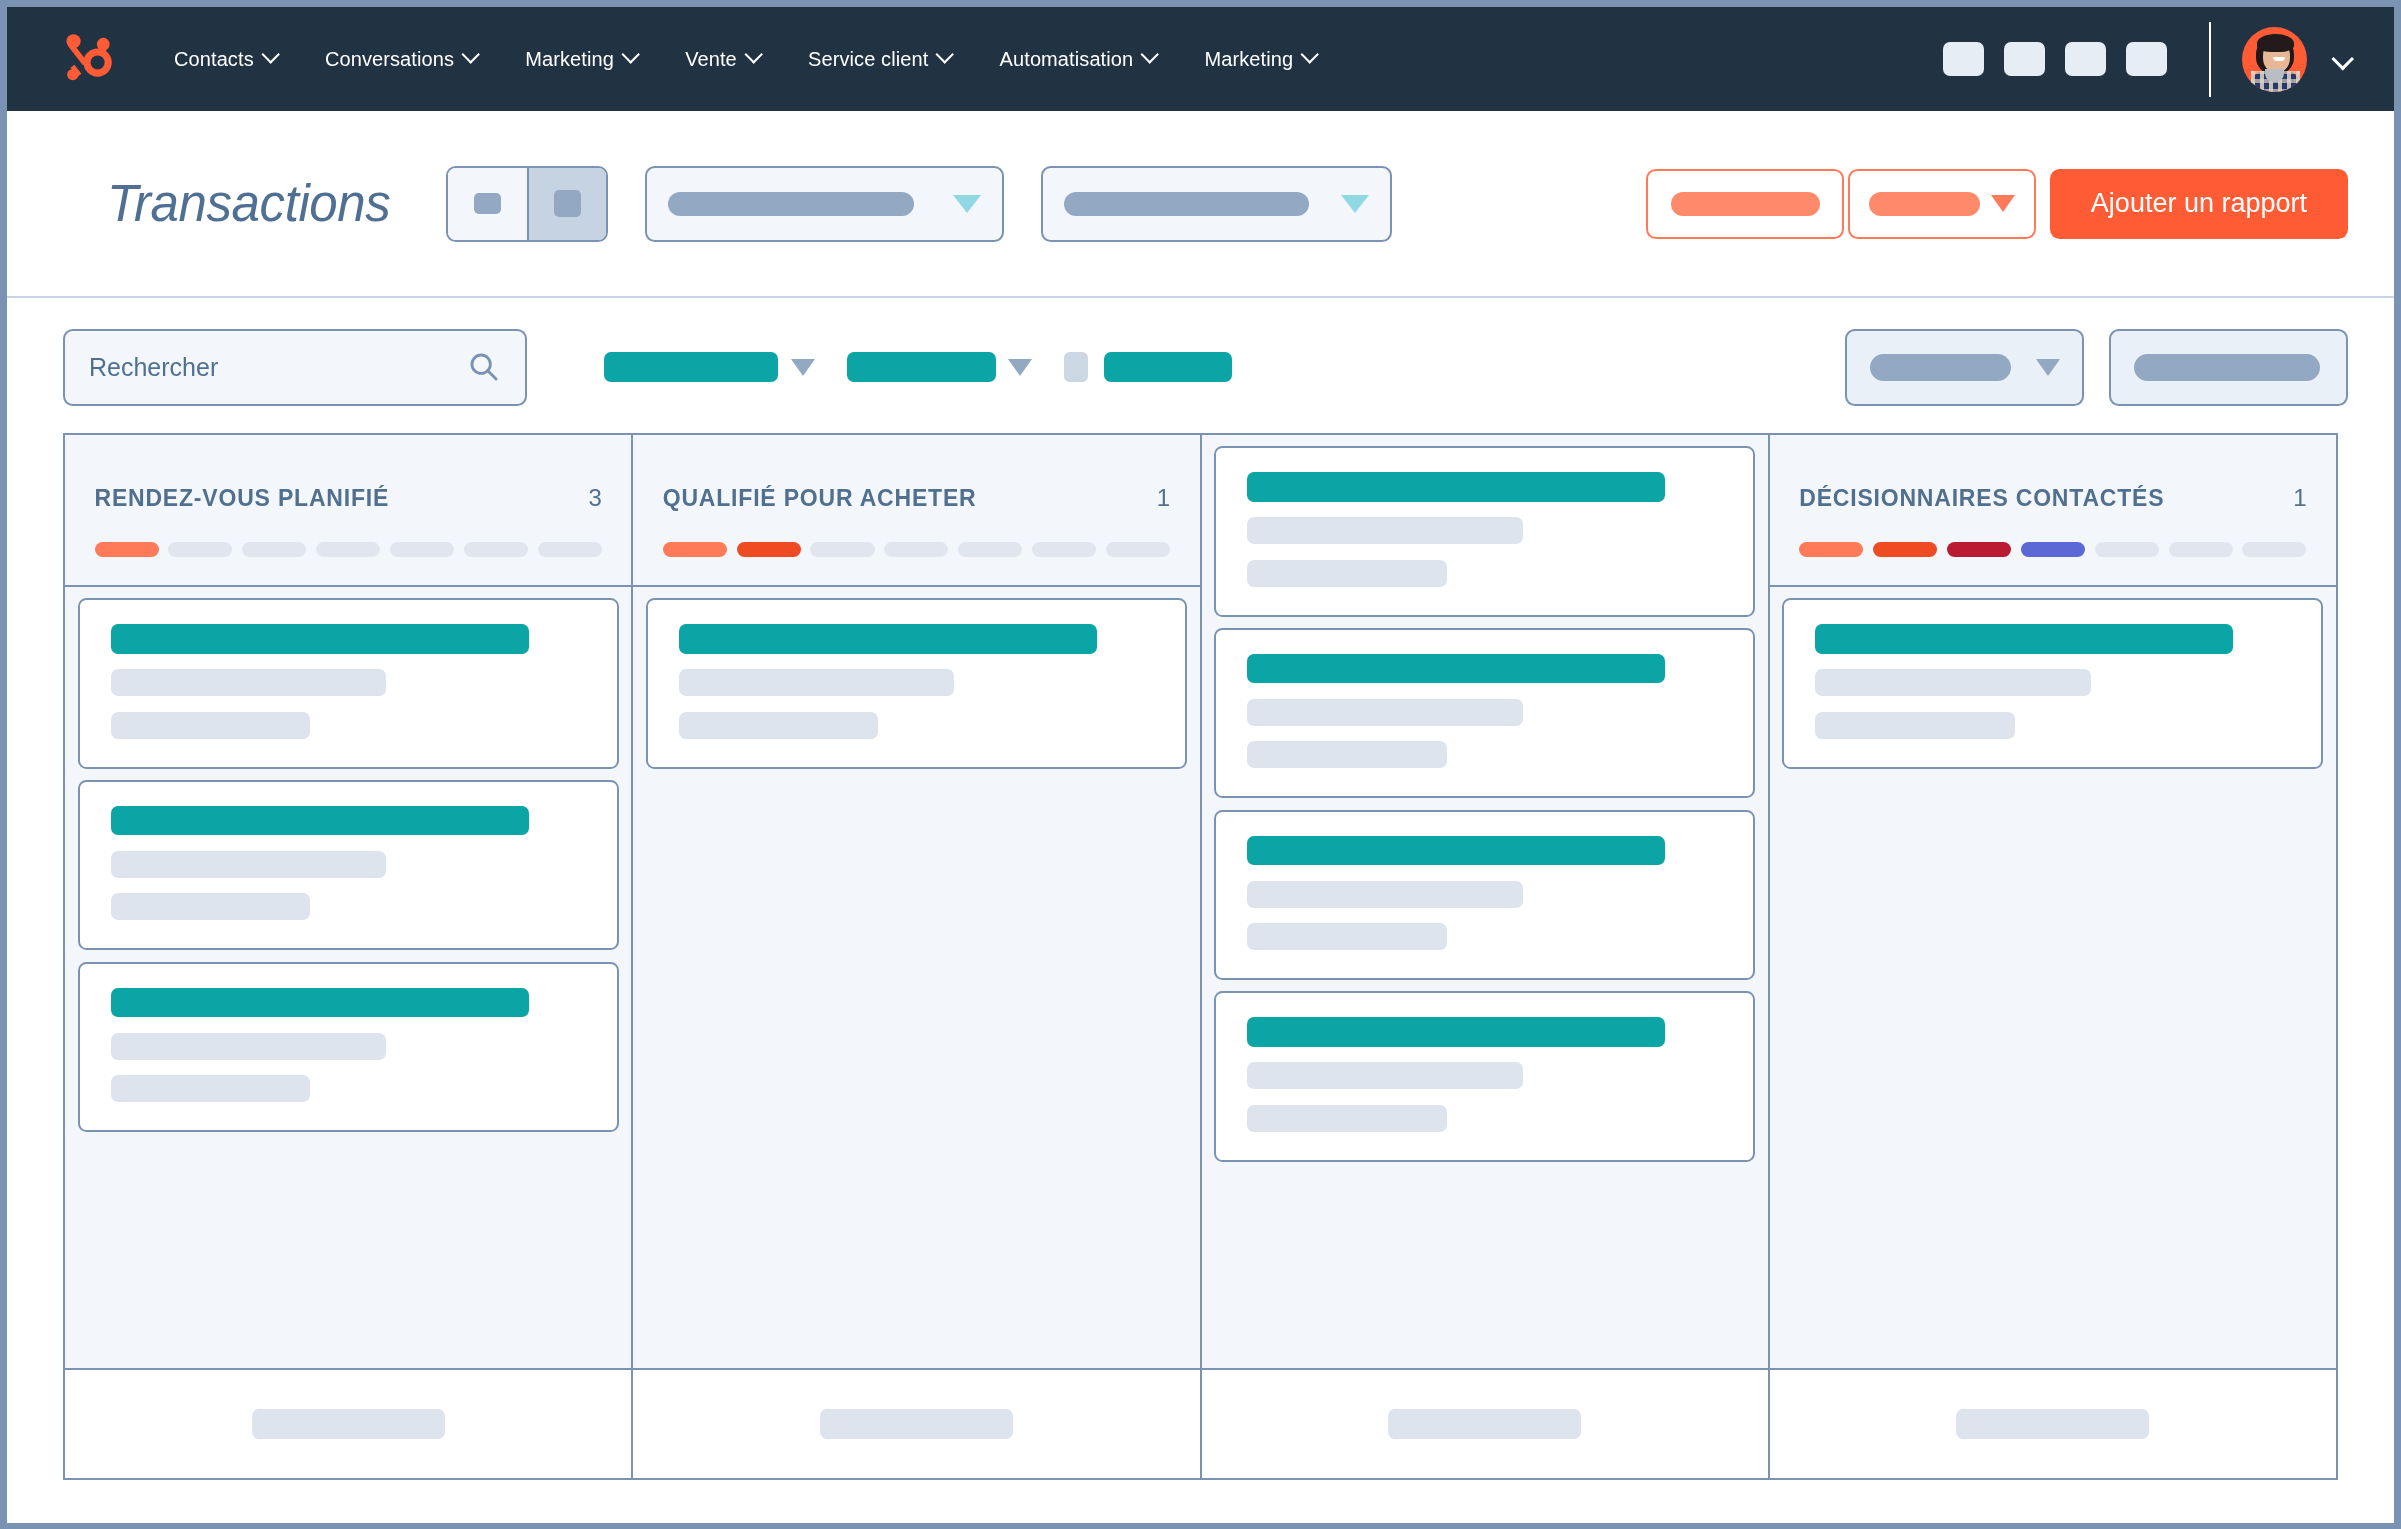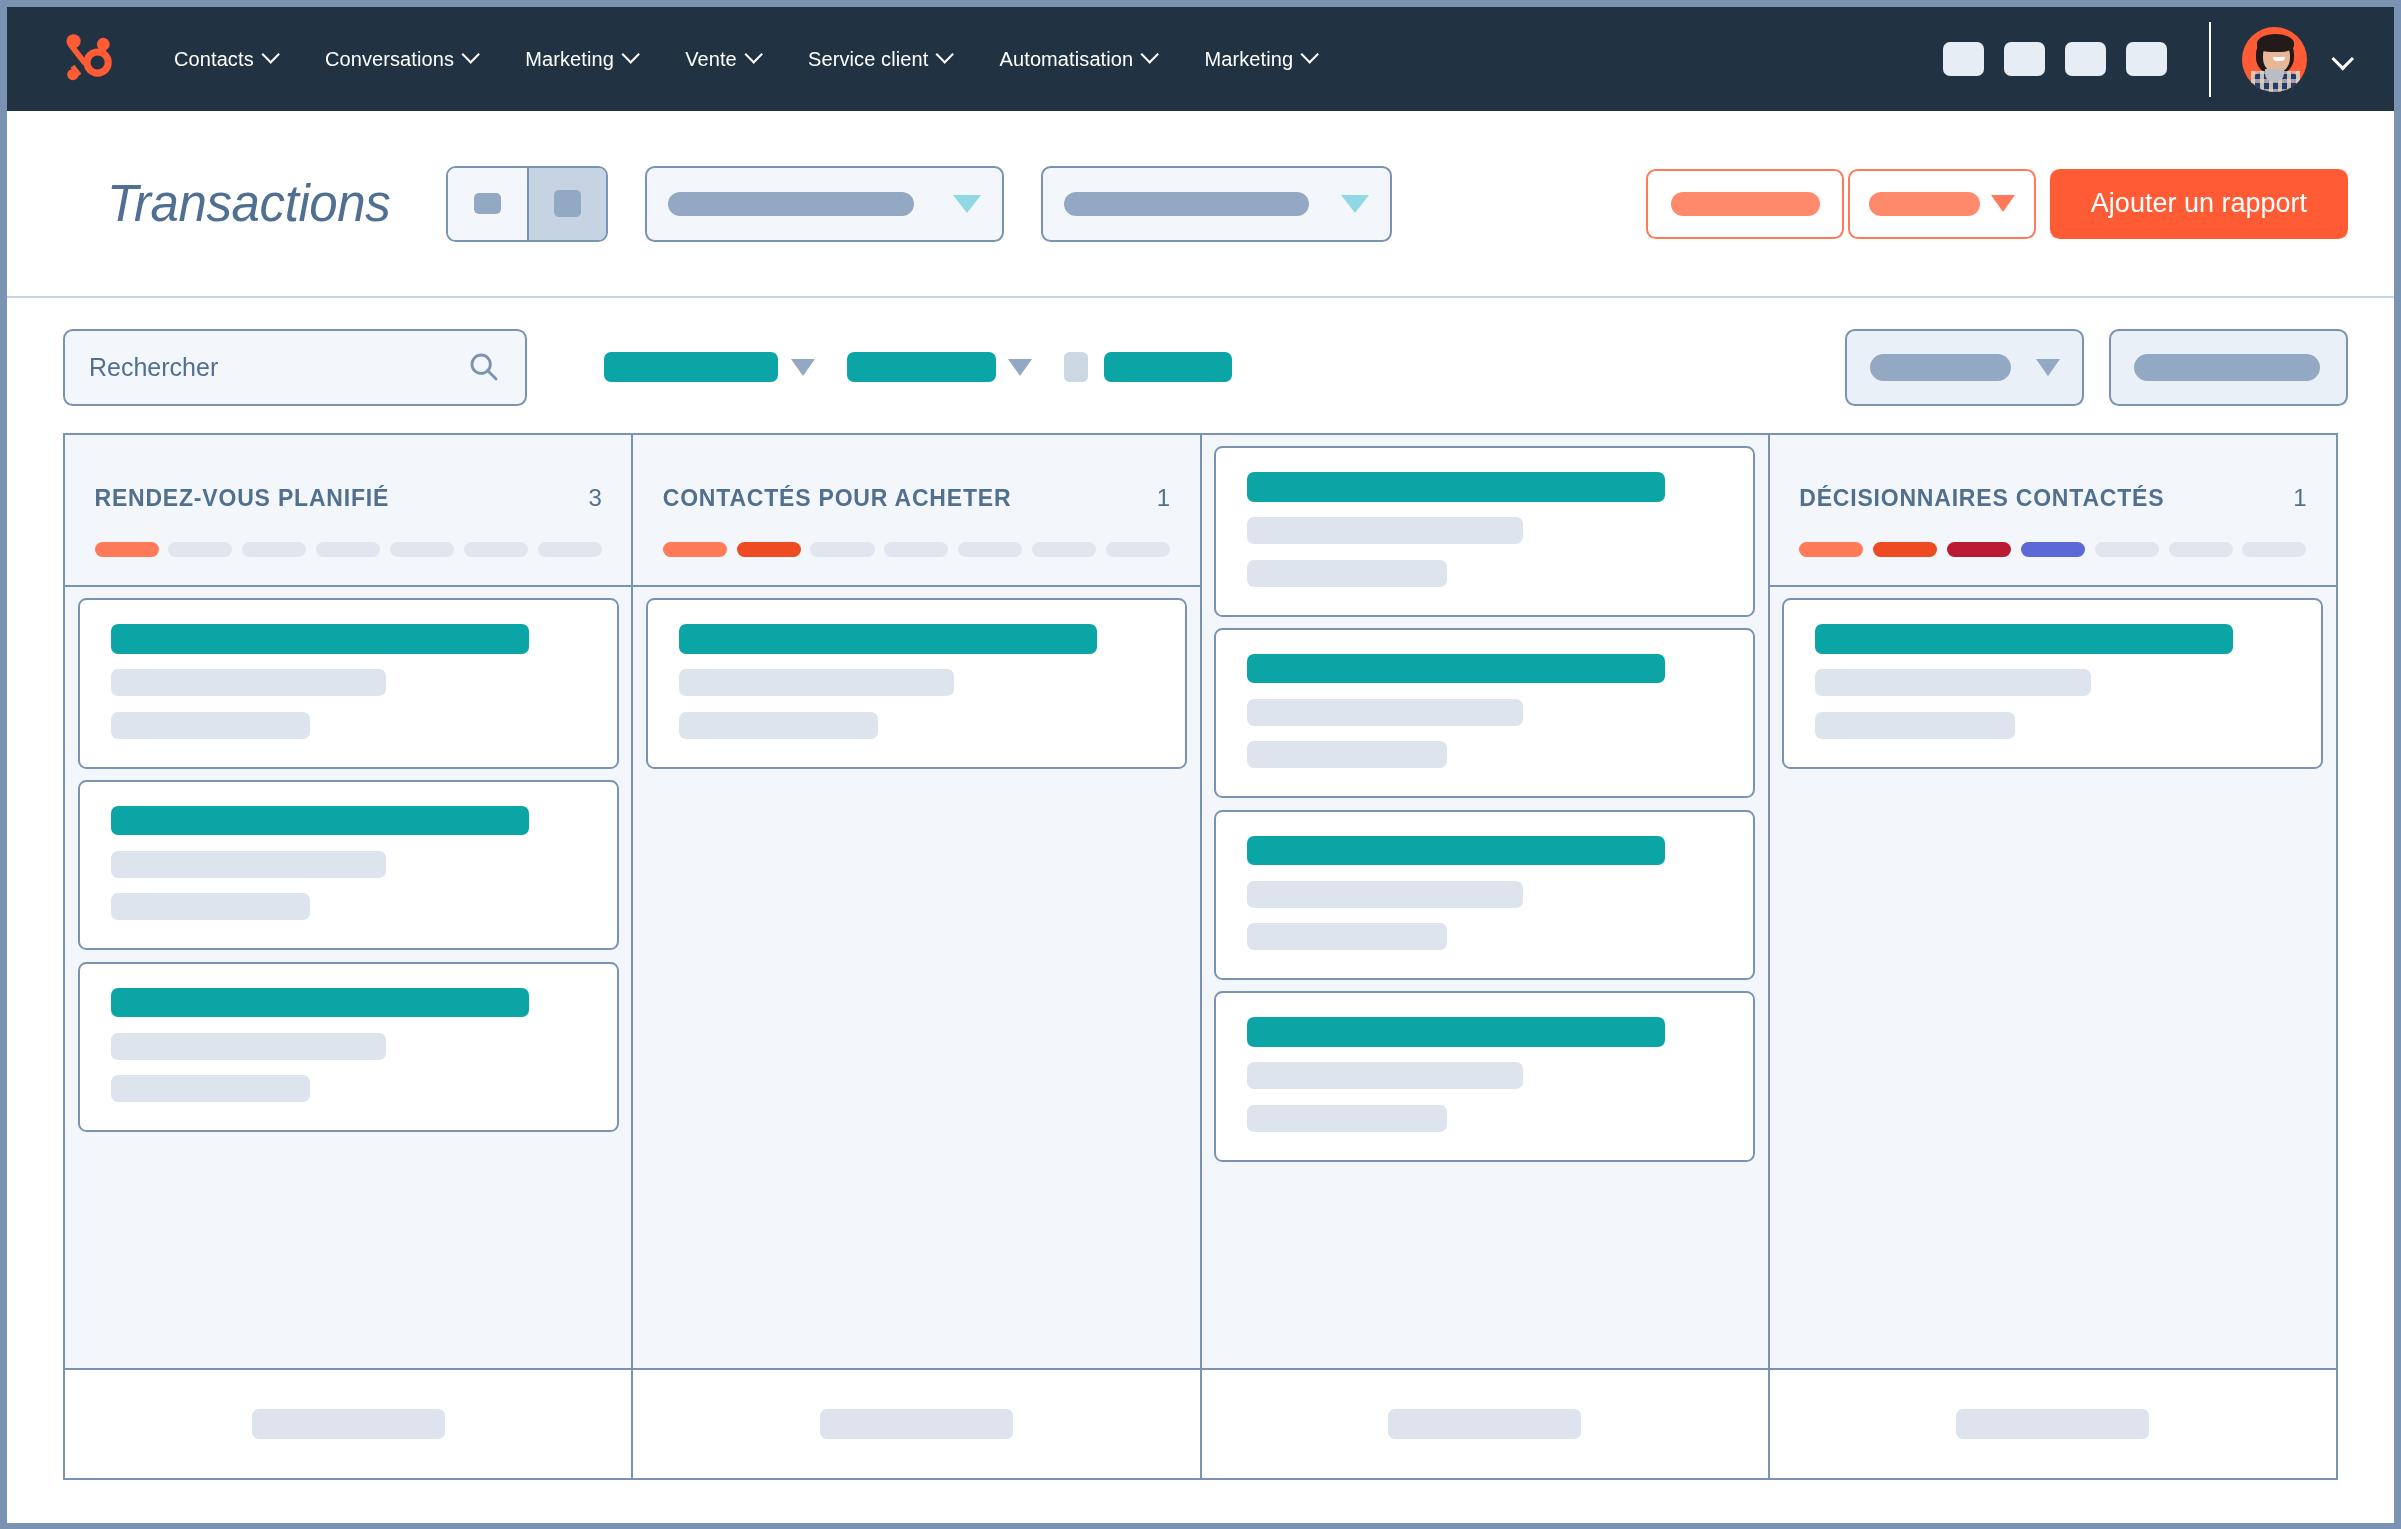--- a/index.html
+++ b/index.html
@@ -658,21 +658,21 @@
         </div>
       </div>
       <div class="col-foot">
         <span class="foot-pill"></span>
       </div>
     </div>
 
     <div class="col">
       <div class="col-head">
         <div class="col-head-top">
-          <span class="col-title">CONTACTÉS POUR ACHETER</span>
+          <span class="col-title">QUALIFIÉ POUR ACHETER</span>
           <span class="col-count">1</span>
         </div>
         <div class="seg-track">
           <span class="seg-cell" style="background:#ff7a59"></span>
           <span class="seg-cell" style="background:#ef4b23"></span>
           <span class="seg-cell"></span>
           <span class="seg-cell"></span>
           <span class="seg-cell"></span>
           <span class="seg-cell"></span>
           <span class="seg-cell"></span>

